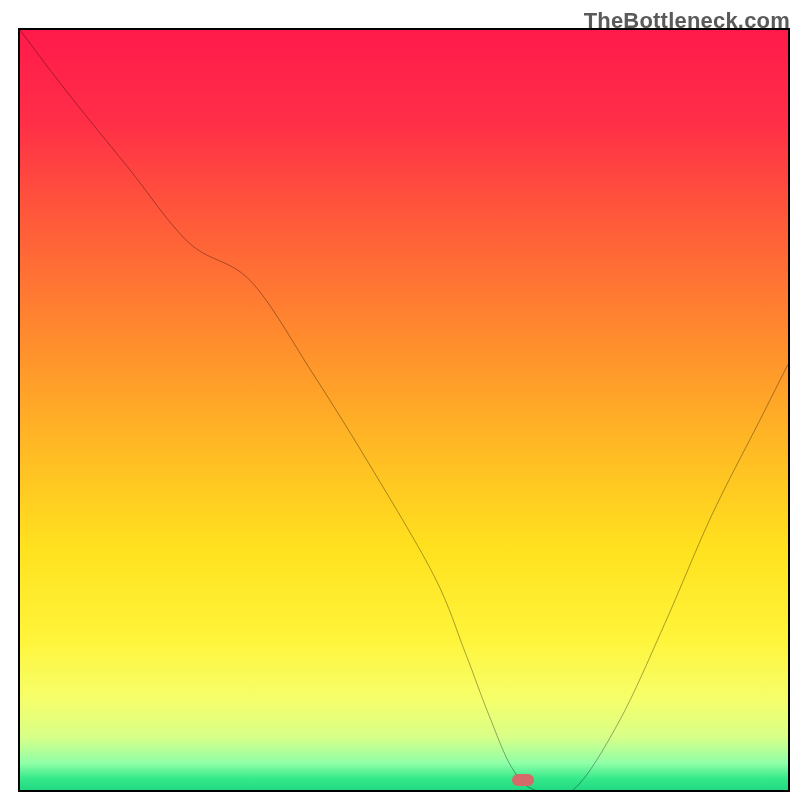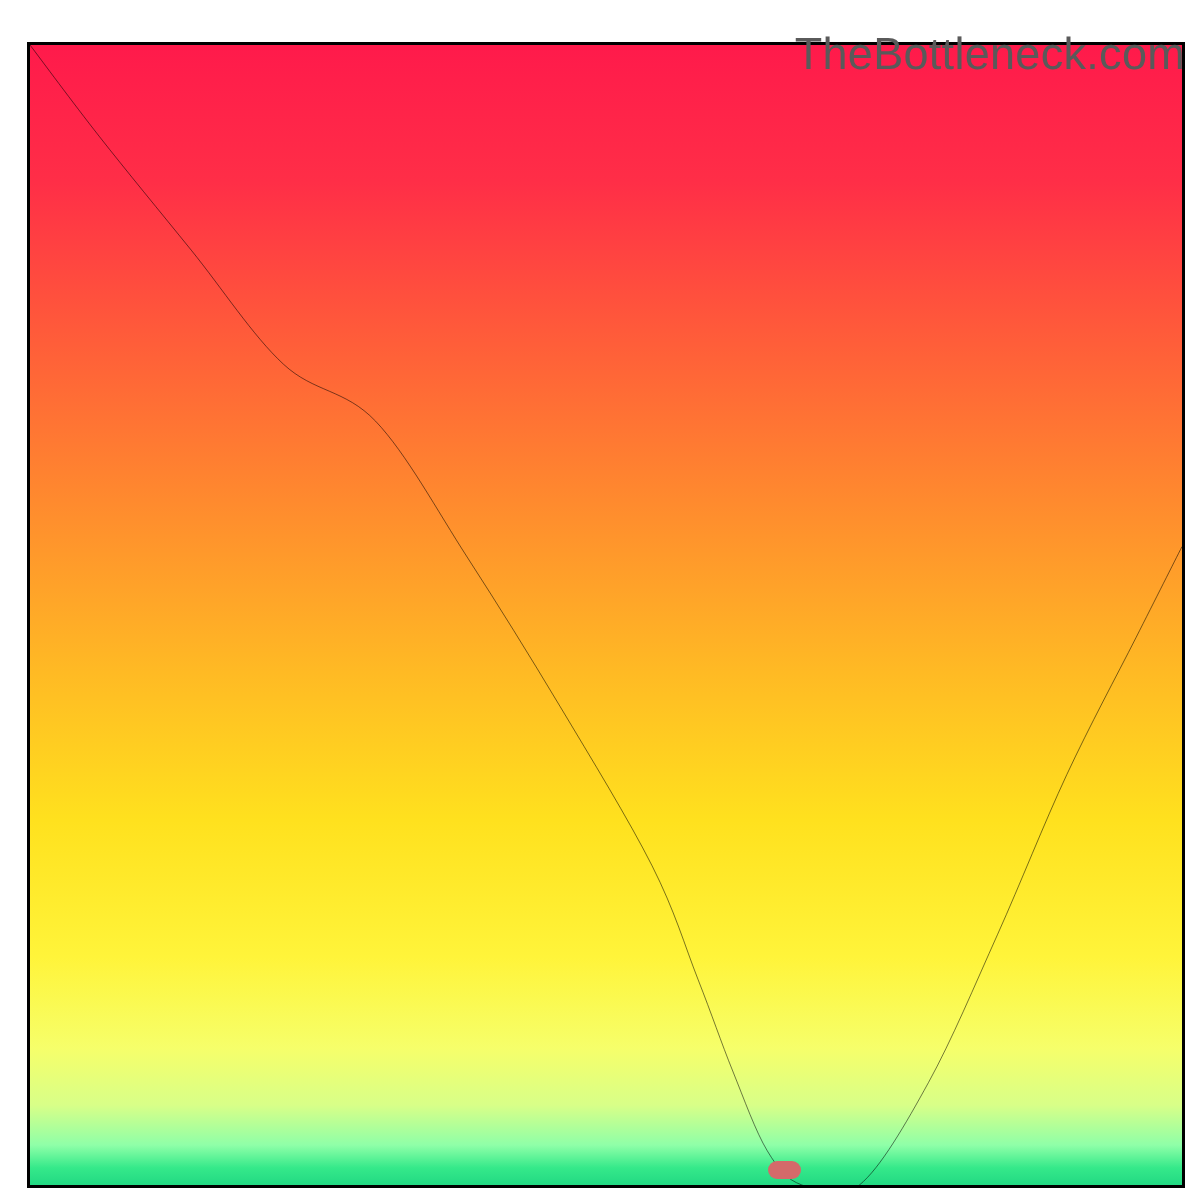--- a/index.html
+++ b/index.html
@@ -11,24 +11,24 @@
     background: #ffffff;
     font-family: Arial, Helvetica, sans-serif;
   }
   .frame {
     position: relative;
     width: 800px;
     height: 800px;
   }
   .watermark {
     position: absolute;
-    top: 20px;
+    top: 8px;
     right: 10px;
-    font-size: 30px;
-    font-weight: 400;
+    font-size: 22px;
+    font-weight: 700;
     color: #5a5a5a;
     letter-spacing: 0.2px;
     z-index: 10;
   }
   .plot-area {
     position: absolute;
     left: 18px;
     top: 28px;
     width: 772px;
     height: 764px;

